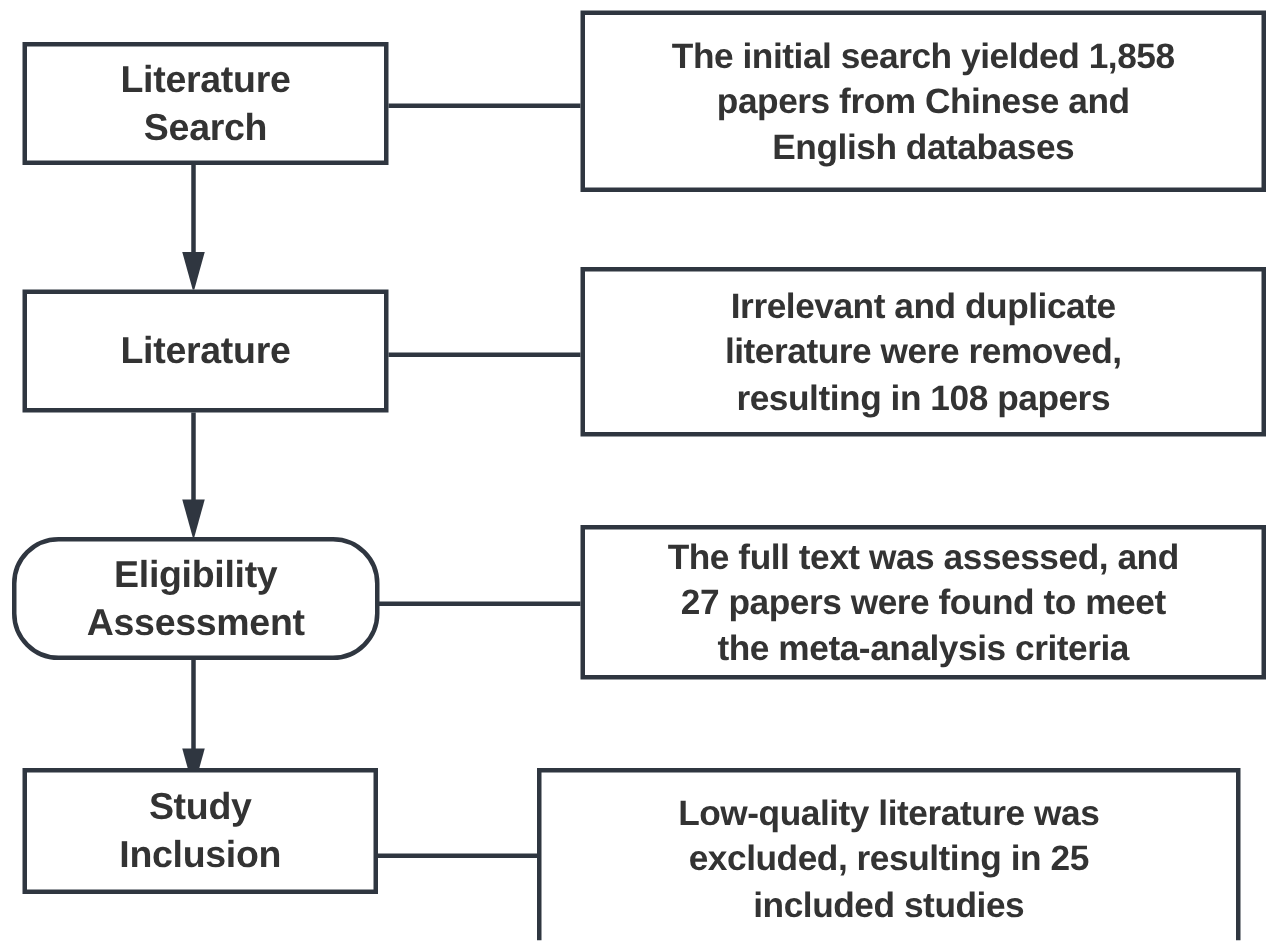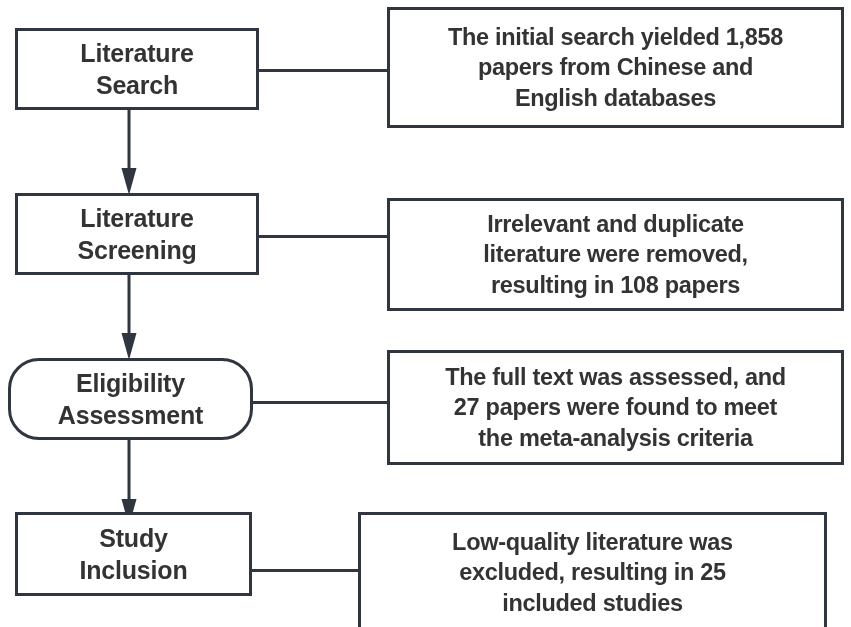--- a/index.html
+++ b/index.html
@@ -54,22 +54,22 @@
   }
 
   
   #stage-0 { left: 15px;  top: 28px;  width: 244px; height: 82px; }
   #stage-1 { left: 15px;  top: 193px; width: 244px; height: 82px; }
   #stage-2 { left: 8px;   top: 358px; width: 245px; height: 82px; border-radius: 31px; }
   #stage-3 { left: 15px;  top: 512px; width: 237px; height: 84px; }
 
   
   #note-0 { left: 387px; top: 7px;   width: 457px; height: 121px; }
-  #note-1 { left: 387px; top: 178px; width: 457px; height: 113px; margin-top: 20px; }
-  #note-2 { left: 387px; top: 350px; width: 457px; height: 115px; }
+  #note-1 { left: 387px; top: 178px; width: 457px; height: 113px; }
+  #note-2 { left: 387px; top: 350px; width: 457px; height: 103px; }
   #note-3 { left: 358px; top: 512px; width: 469px; height: 121px; }
 
   
   .h-connector {
     position: absolute;
     height: 3px;
     background: #2f3640;
     z-index: 1;
   }
   #hconn-0 { left: 257px; top: 69px;  width: 132px; }
@@ -118,21 +118,20 @@
     </svg>
   </div>
 
   <div class="box stage-box" id="stage-0">
     <span class="line">Literature</span>
     <span class="line">Search</span>
   </div>
 
   <div class="box stage-box" id="stage-1">
     <span class="line">Literature</span>
-    <span class="line">Screening</span>
   </div>
 
   <div class="box stage-box" id="stage-2">
     <span class="line">Eligibility</span>
     <span class="line">Assessment</span>
   </div>
 
   <div class="box stage-box" id="stage-3">
     <span class="line">Study</span>
     <span class="line">Inclusion</span>

